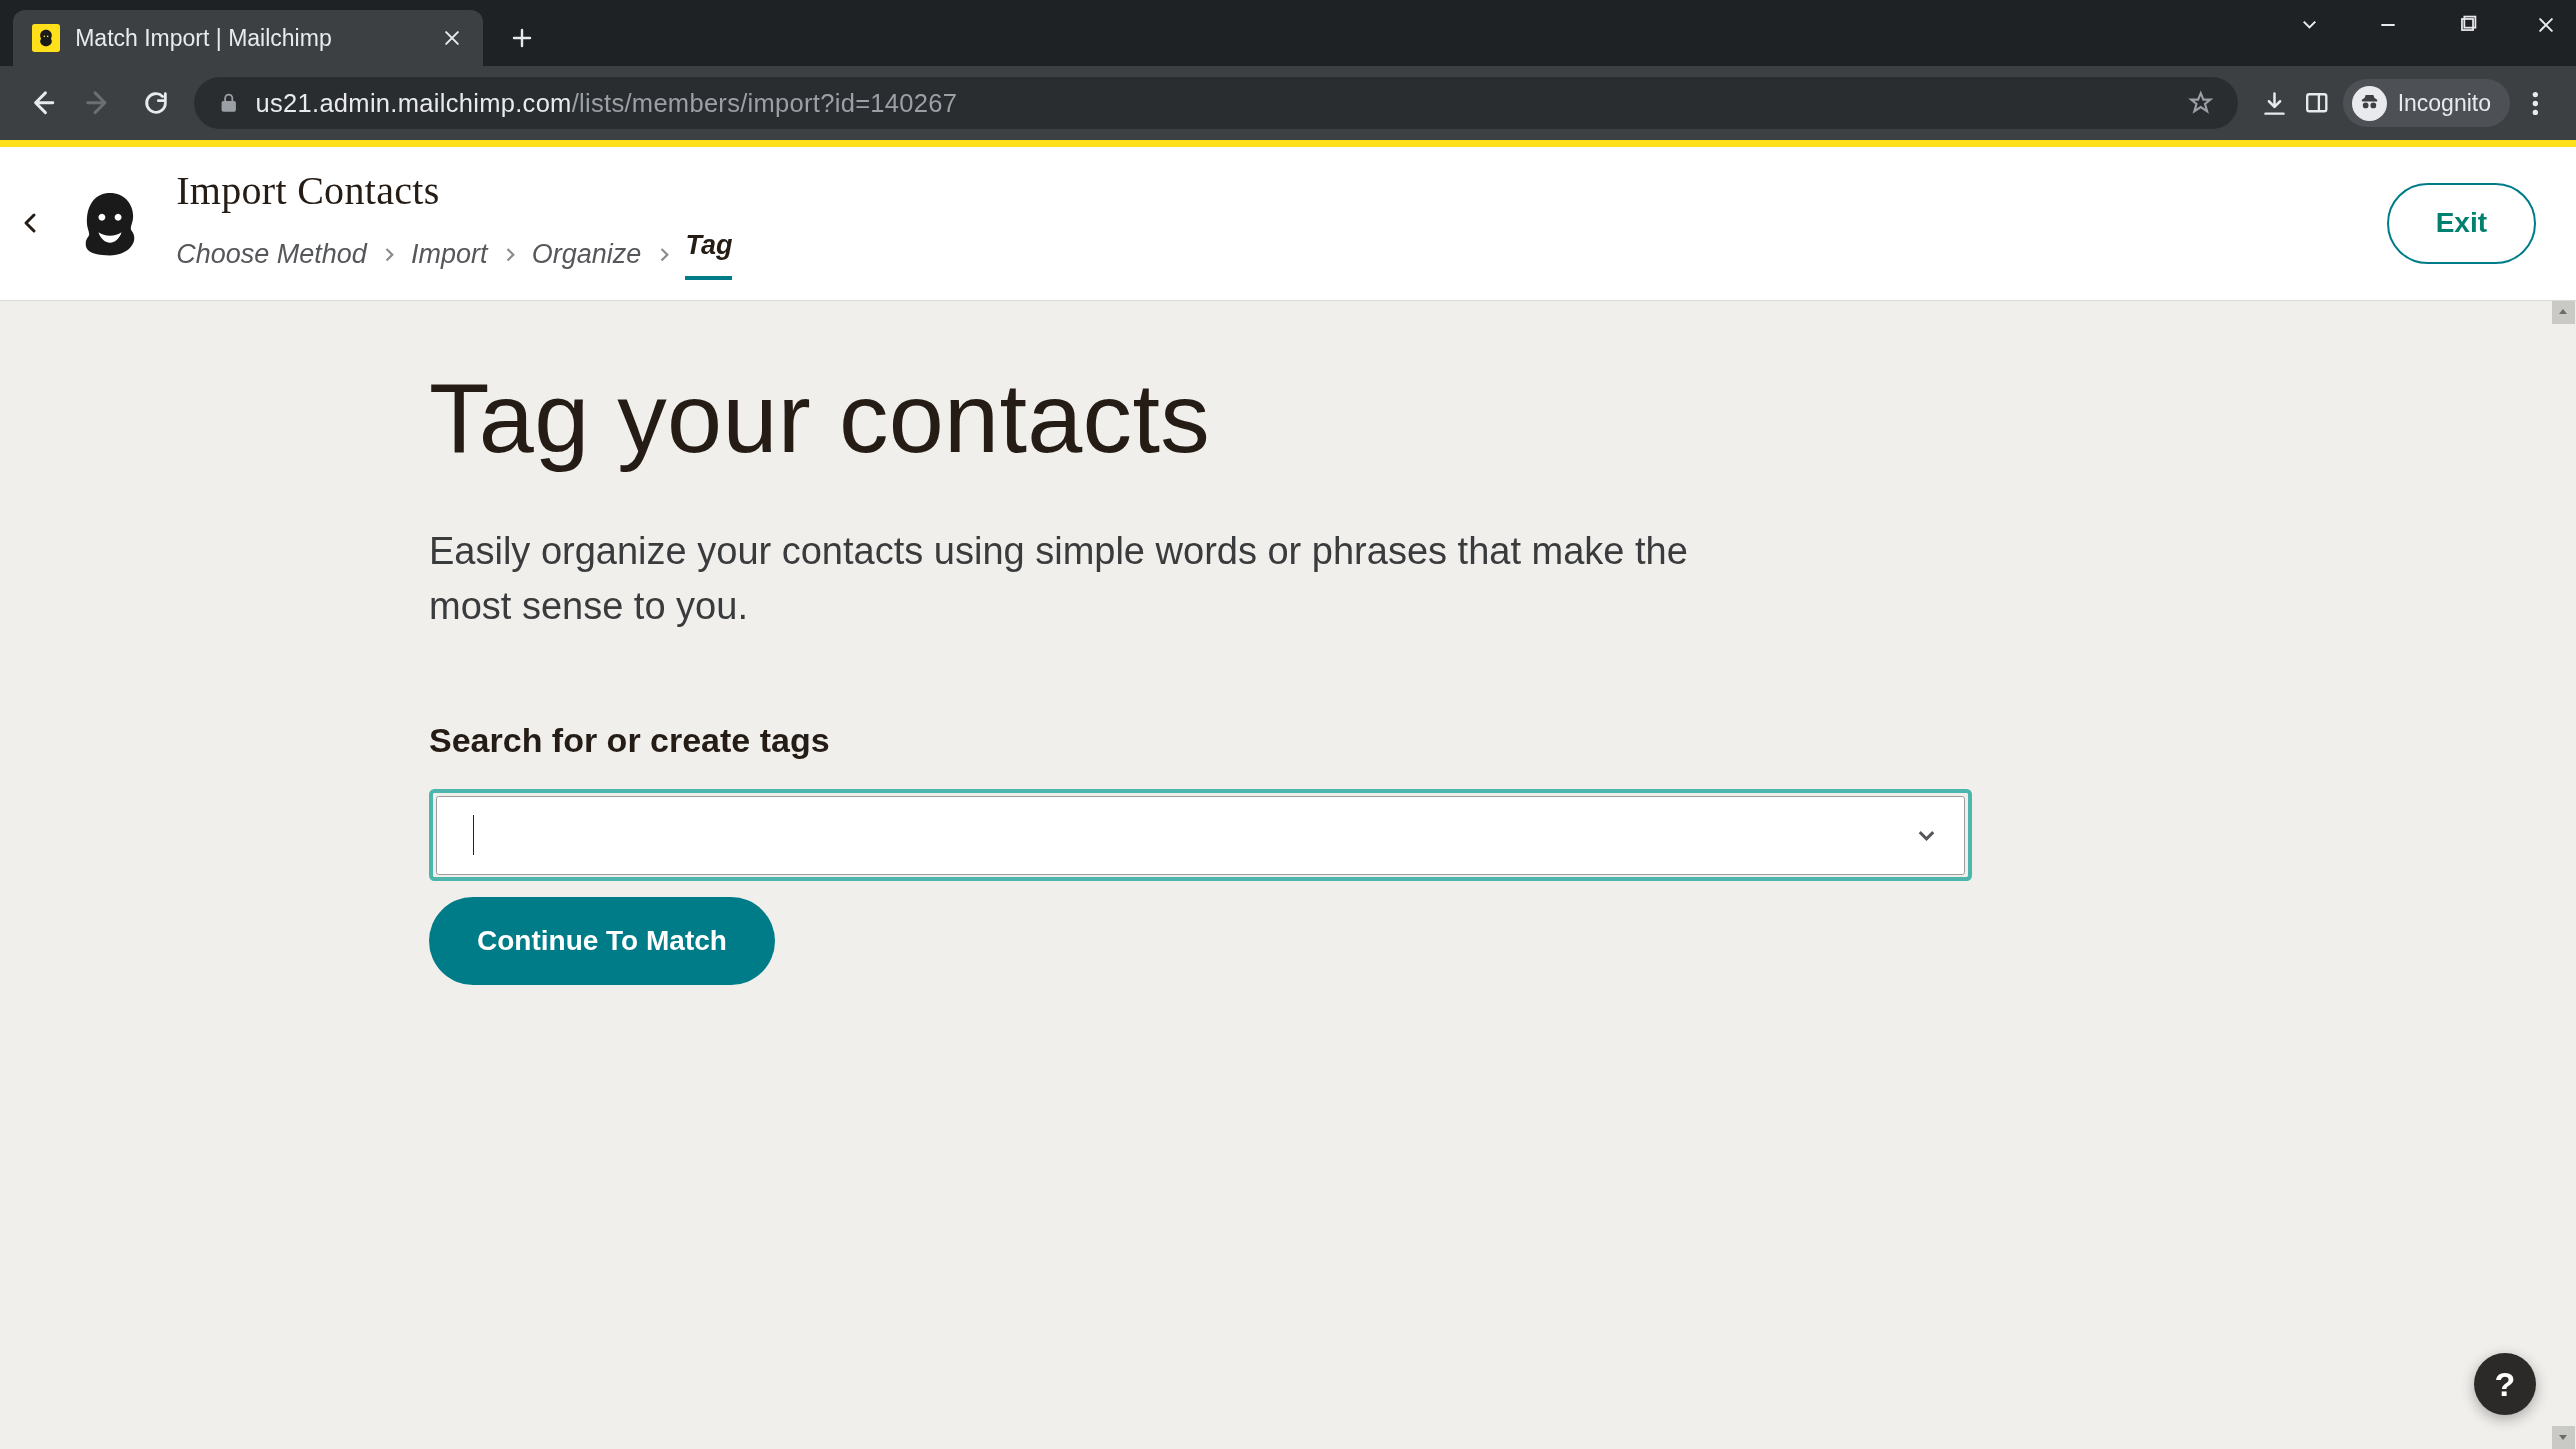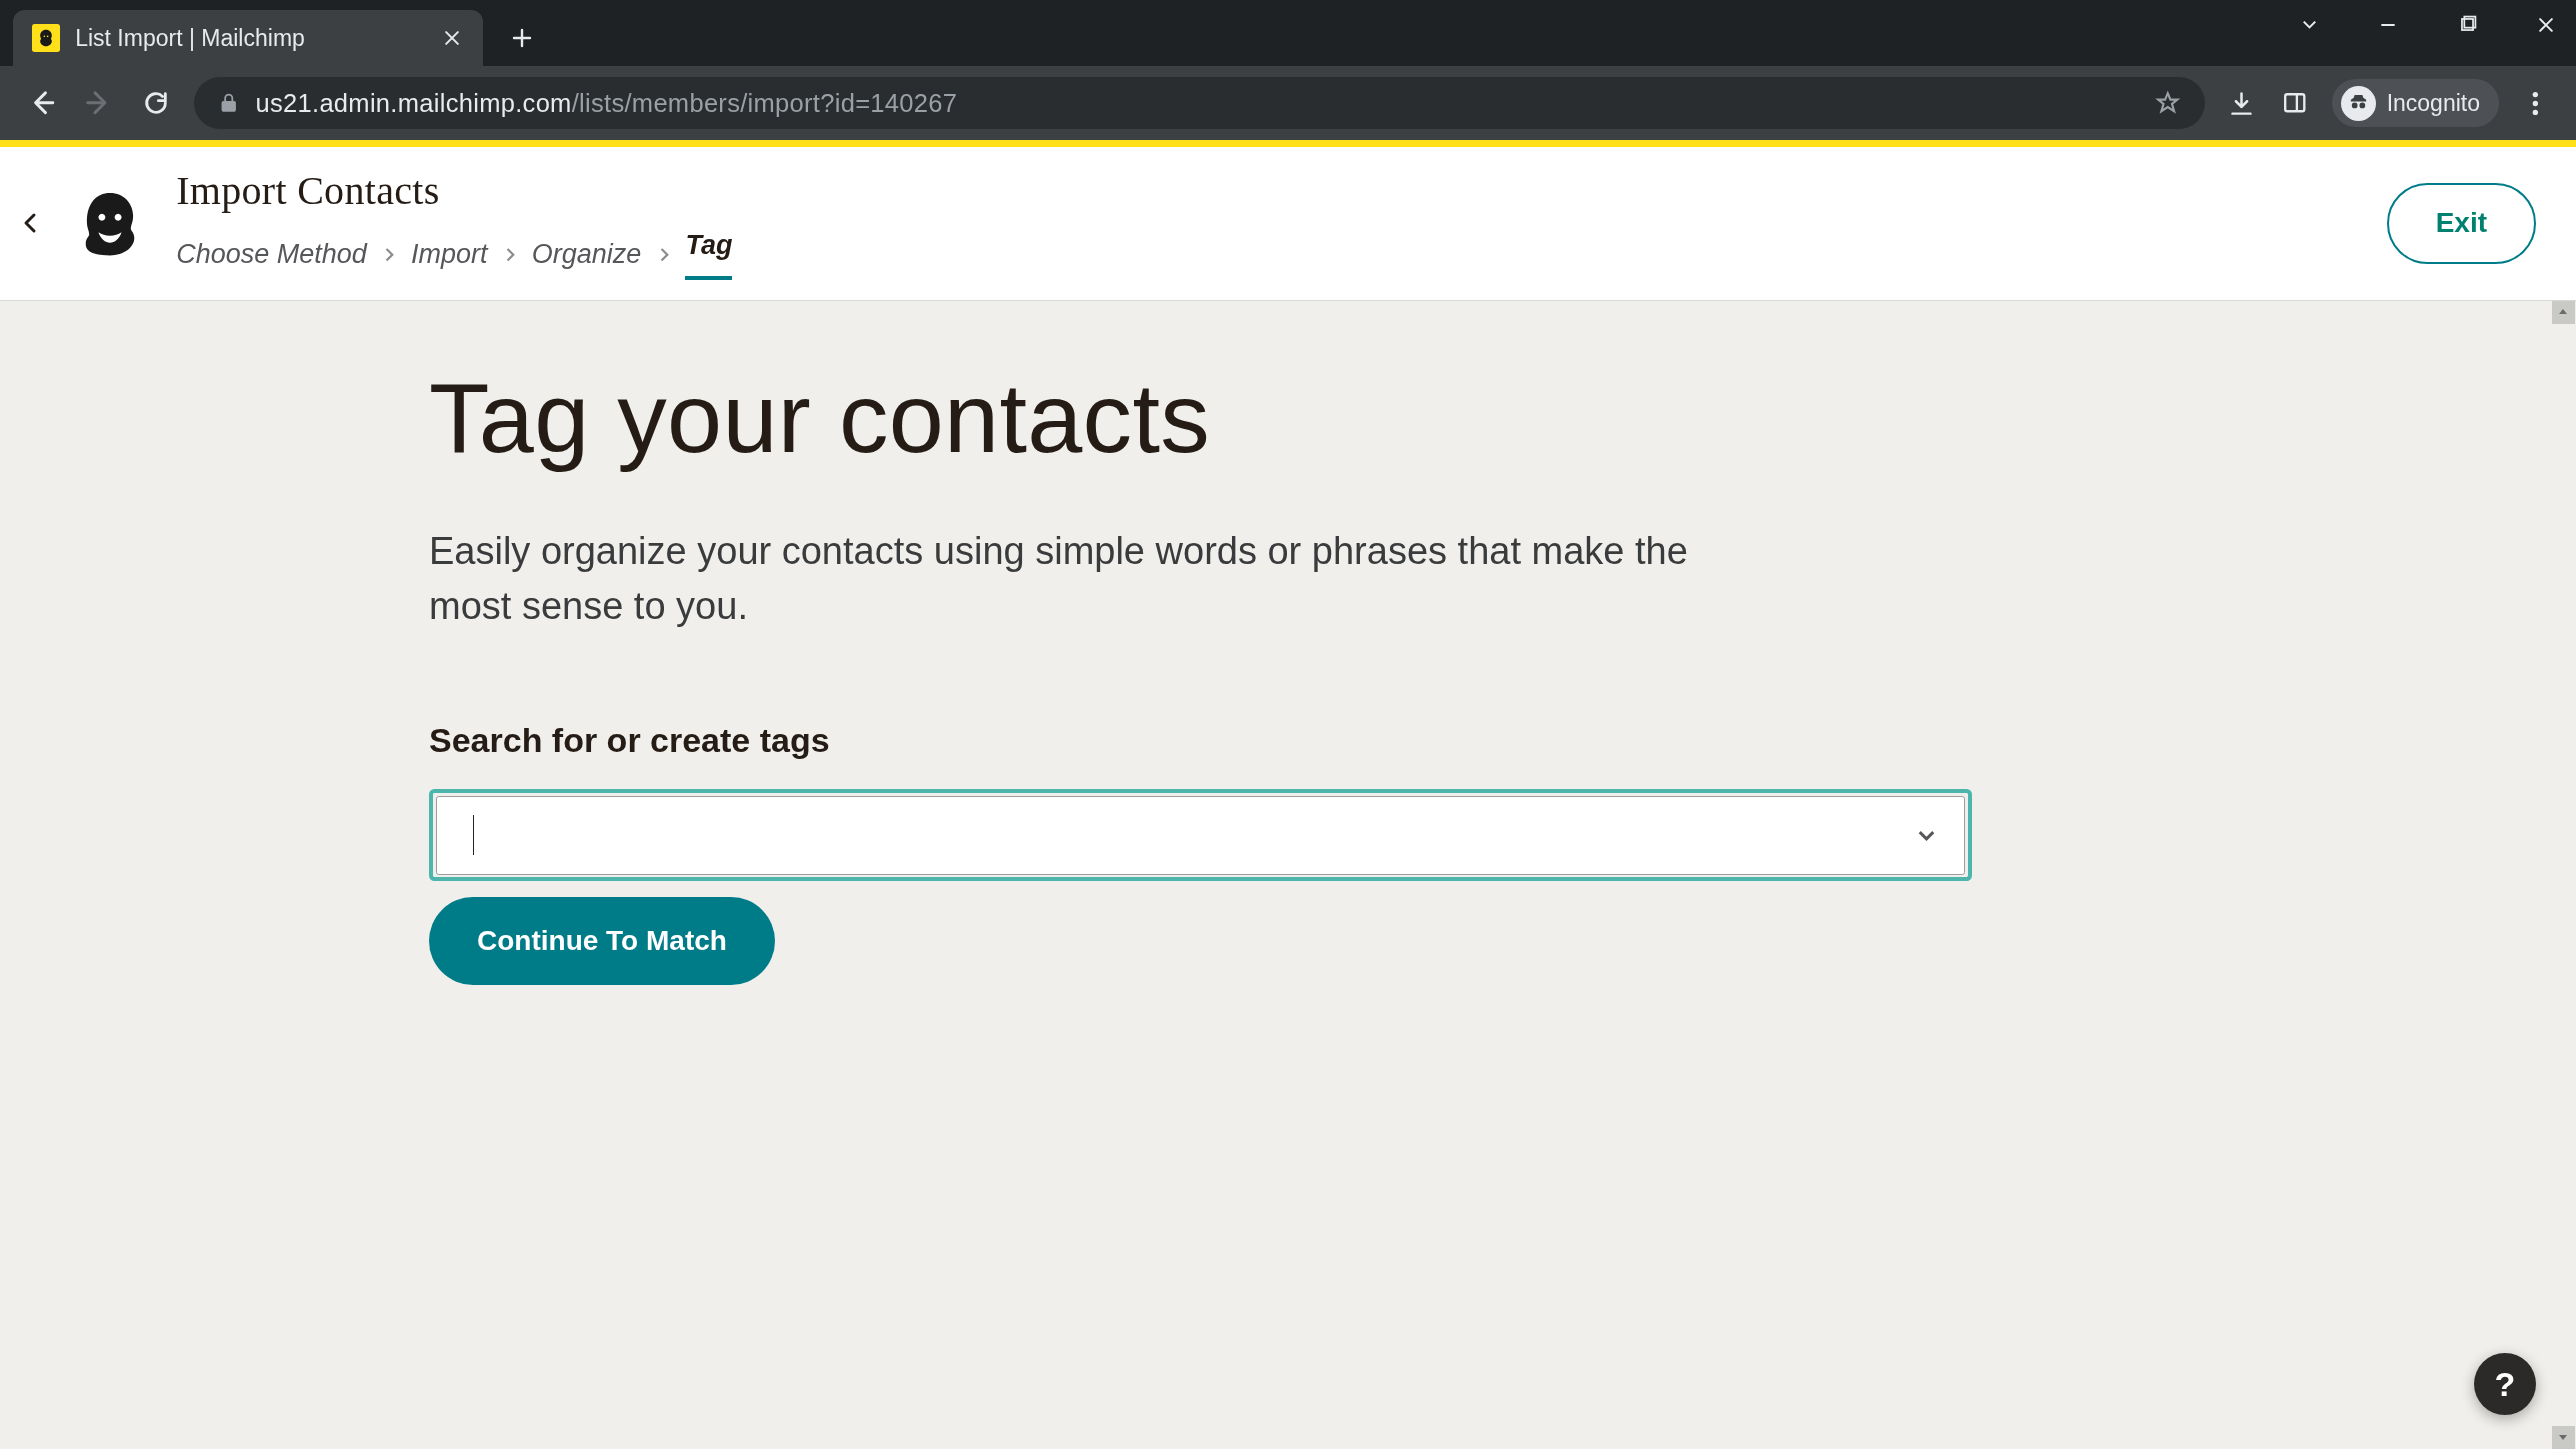--- a/index.html
+++ b/index.html
@@ -102,21 +102,21 @@
     align-items:center;
     padding: 0 24px;
     gap: 16px;
     color: var(--chrome-text);
     font-size: 25.5px;
   }
   .omnibox .lock { color: var(--chrome-text-dim); display:flex; }
   .omnibox .url { letter-spacing: 0.3px; }
   .omnibox .url .dim { color: var(--chrome-text-dim); }
   .omnibox .star { margin-left:auto; color: var(--chrome-text-dim); display:flex; cursor:pointer;}
-  .right-icons { display:flex; align-items:center; gap: 19px; color: var(--chrome-text); }
+  .right-icons { display:flex; align-items:center; gap: 8px; color: var(--chrome-text); }
   .right-icons .ricn { width:35px;height:35px;display:flex;align-items:center;justify-content:center;cursor:pointer;}
   .incog-chip {
     display:flex;align-items:center;gap:10.7px;
     background:#4d5156;
     border-radius: 27px;
     padding: 6.7px 19px 6.7px 9.4px;
     font-size: 23px;
     cursor:pointer;
   }
   .incog-chip .iicn{
@@ -292,21 +292,21 @@
 <body>
 
 <div class="chrome">
   <div class="tabstrip">
     <div class="tab">
       <span class="favicon">
         <svg viewBox="0 0 24 24">
             <path fill="#1a1a1a" d="M12 2c4 0 7 3 7 7 0 2-1 3-1 4s1 1 1 3c0 3-3 6-7 6s-7-3-7-6c0-2 1-2 1-3s-1-2-1-4c0-4 3-7 7-7zm-2 7a1 1 0 100 2 1 1 0 000-2zm4 0a1 1 0 100 2 1 1 0 000-2z"></path>
           </svg>
       </span>
-      <span>List Import | Mailchimp</span>
+      <span>Match Import | Mailchimp</span>
       <span class="close">
         <svg width="20" height="20" viewBox="0 0 24 24">
             <path stroke="#e8eaed" stroke-width="2.4" fill="none" stroke-linecap="round" d="M5 5l14 14M19 5L5 19"></path>
           </svg>
       </span>
     </div>
     <div class="newtab">
       <svg width="24" height="24" viewBox="0 0 24 24">
           <path stroke="#e8eaed" stroke-width="2.4" stroke-linecap="round" d="M12 4v16M4 12h16"></path>
         </svg>

